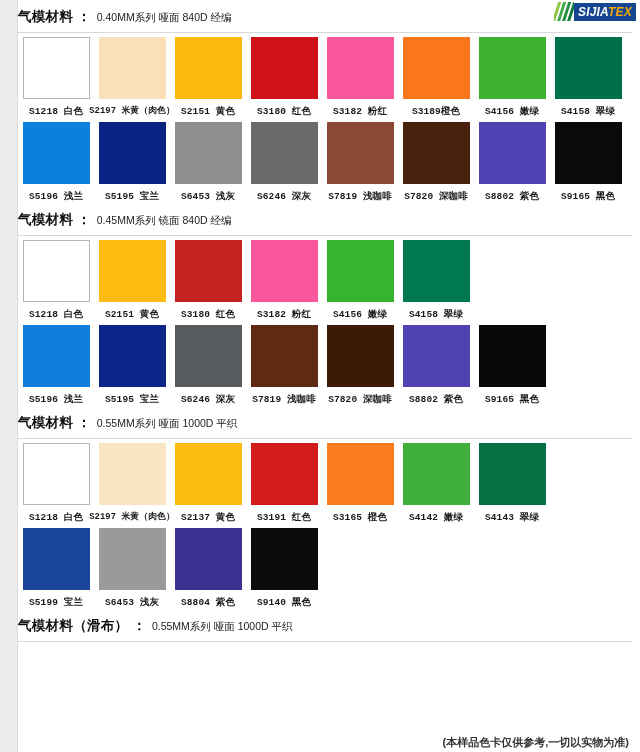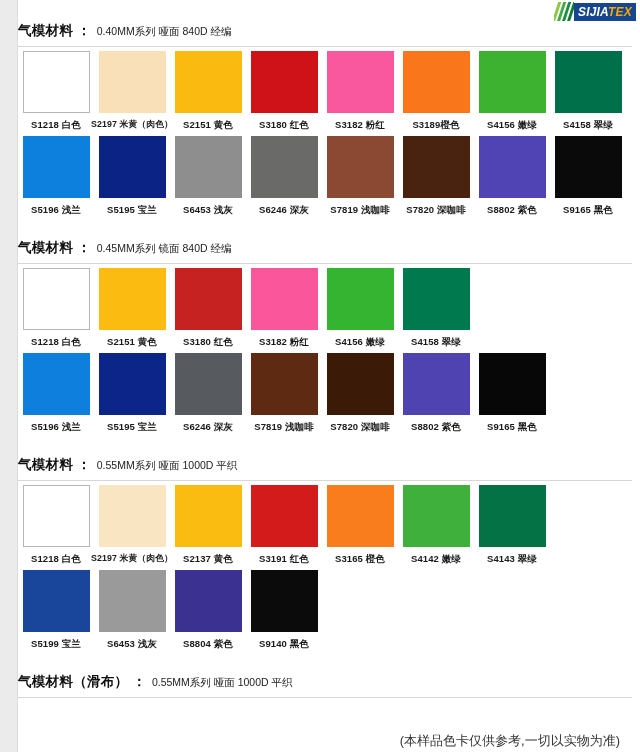--- a/index.html
+++ b/index.html
@@ -26,21 +26,21 @@
     background: #ebebeb;
     border-right: 1px solid #dcdcdc;
   }
 
   .section { position: relative; }
 
   .sec-head {
     display: flex;
     align-items: baseline;
     gap: 4px;
-    padding: 22px 0 6px 0;
+    padding: 8px 0 6px 0;
   }
   .sec-head .title {
     font-size: 13.5px;
     font-weight: bold;
     color: #111111;
     letter-spacing: 0.3px;
     white-space: nowrap;
   }
   .sec-head .colon {
     font-size: 13.5px;
@@ -66,20 +66,21 @@
     align-items: flex-start;
     gap: 0px;
     padding-top: 4px;
   }
   .cell {
     width: 76px;
     margin-right: 0px;
     display: flex;
     flex-direction: column;
     align-items: center;
+    font-family: Liberation Mono, monospace;
   }
   .chip {
     width: 67px;
     height: 62px;
     display: block;
   }
   .chip.outlined { border: 1px solid #b5b5b5; }
   .caption {
     font-size: 9.5px;
     font-weight: bold;
@@ -125,24 +126,24 @@
     font-weight: bold;
     font-style: italic;
     letter-spacing: 0.2px;
     padding: 2px 4px 2px 4px;
     line-height: 14px;
   }
   #logo .word .tex { color: #f5a800; }
 
   #footnote {
     position: absolute;
-    right: 20px;
+    right: 11px;
     bottom: 2px;
-    font-size: 13px;
-    font-weight: normal;
+    font-size: 11px;
+    font-weight: bold;
     color: #333333;
     white-space: nowrap;
   }
 </style>
 </head>
 <body>
 
 <div id="page">
 
   <div id="gutter"></div>

